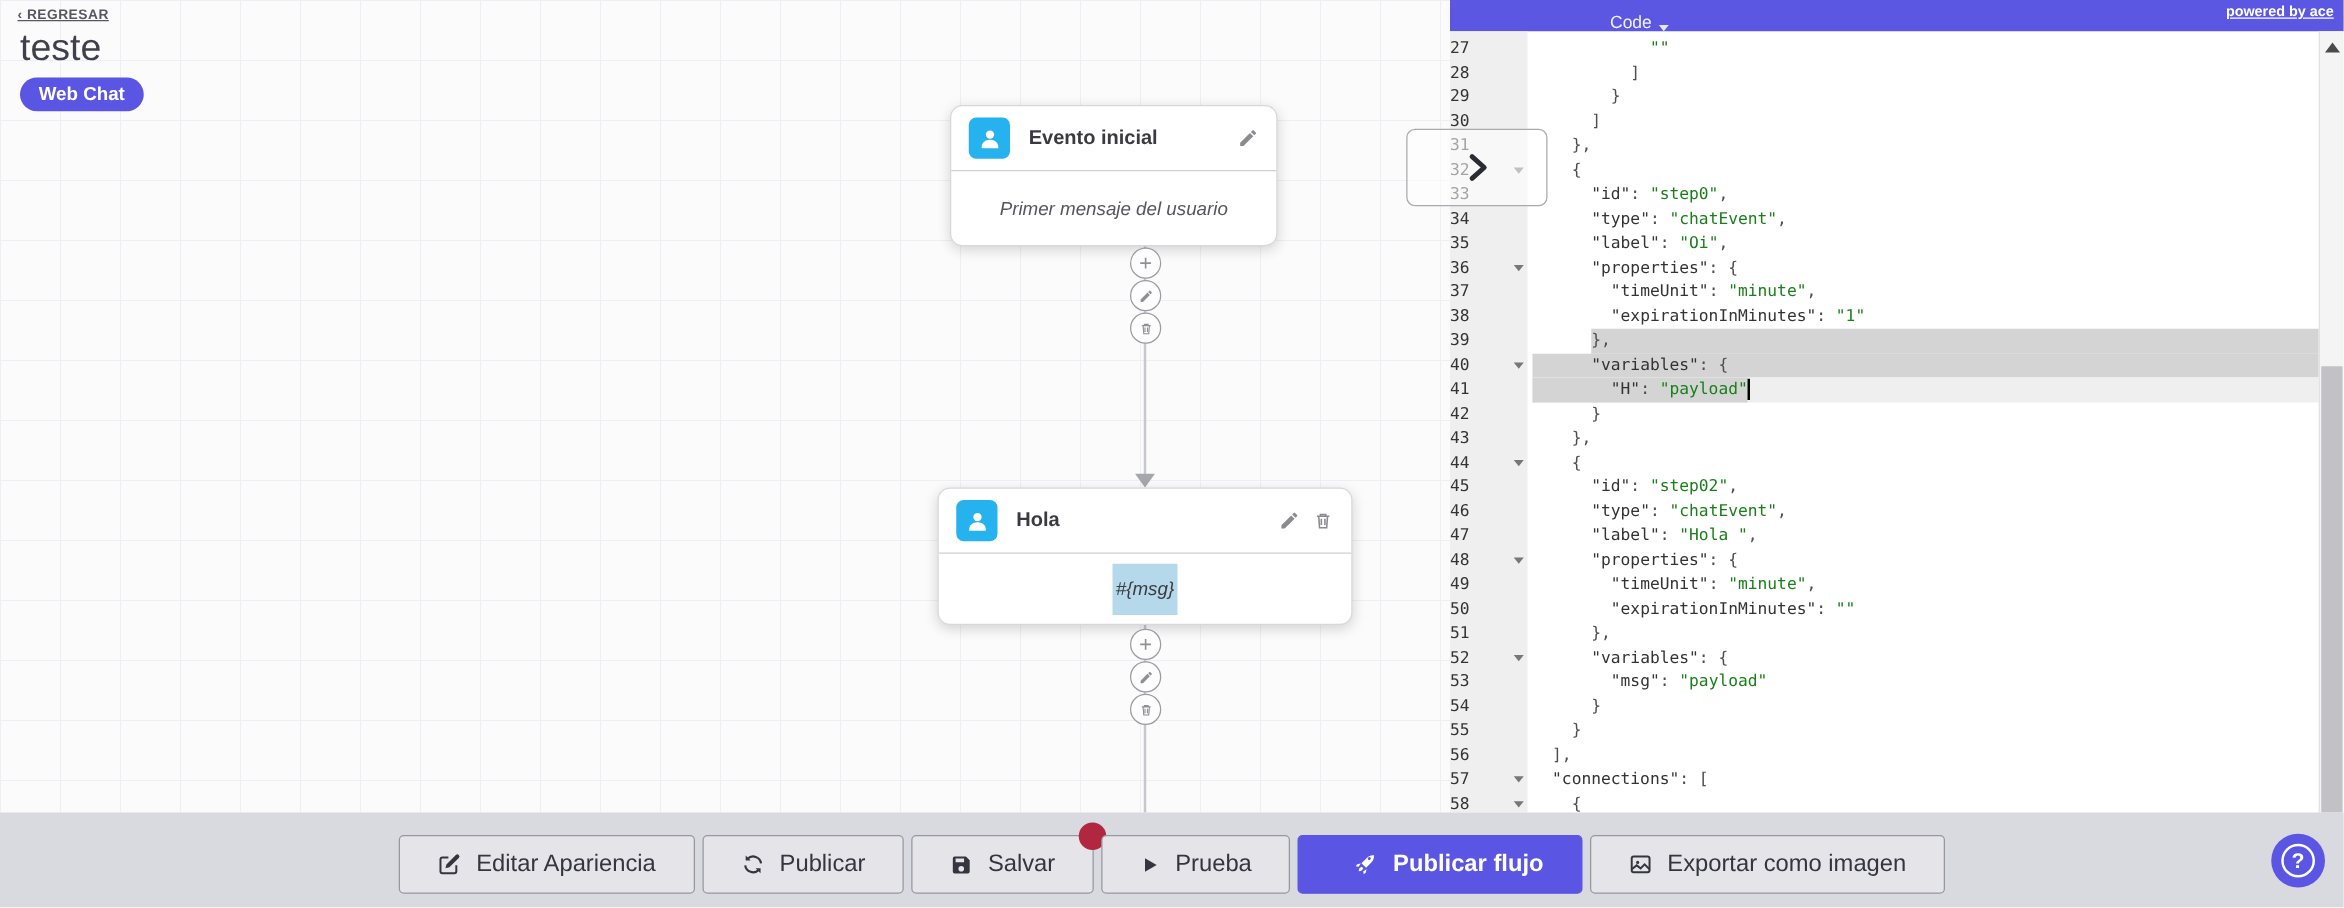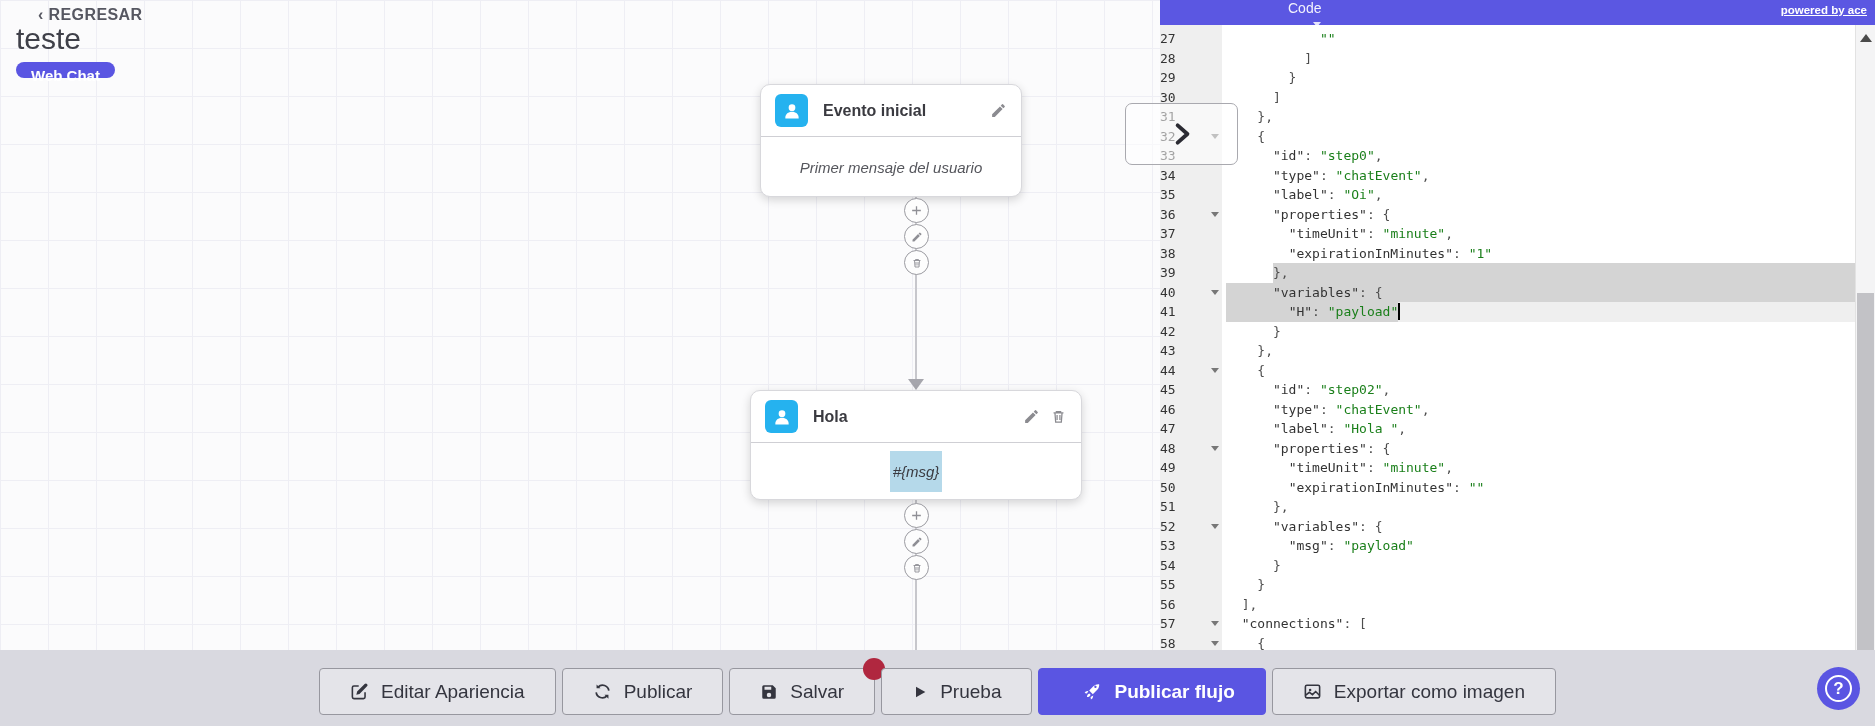--- a/index.html
+++ b/index.html
@@ -8,24 +8,24 @@
 
   
   .canvas {
     position:absolute; left:0; top:0; width:1160px; height:650px;
     background-color:#fbfbfc;
     background-image:
       linear-gradient(#eeeef4 1px, transparent 1px),
       linear-gradient(90deg, #eeeef4 1px, transparent 1px);
     background-size:48px 48px;
   }
-  .back-link { position:absolute; left:38px; top:6px; font-size:16px; font-weight:bold;
-    color:#565761; letter-spacing:.4px; cursor:pointer; }
+  .back-link { position:absolute; left:14px; top:6px; font-size:11px; font-weight:bold;
+    color:#565761; text-decoration:underline; letter-spacing:.4px; cursor:pointer; }
   .flow-title { position:absolute; left:16px; top:22px; font-size:30px; color:#3f4049; font-weight:400; }
-  .channel-badge { position:absolute; left:16px; top:62px; height:16px; line-height:27px;
+  .channel-badge { position:absolute; left:16px; top:62px; height:27px; line-height:27px;
     background:#5a55e2; color:#fff; font-size:15px; font-weight:bold; padding:0 15px; border-radius:14px; }
 
   
   .node { position:absolute; background:#fff; border:1px solid #d8d8dc; border-radius:10px;
     box-shadow:0 3px 10px rgba(0,0,0,.16); }
   .node-header { display:flex; align-items:center; height:52px; padding:0 14px;
     border-bottom:1px solid #cfcfd4; }
   .node-icon { width:33px; height:33px; border-radius:6px; background:#25b2ef; display:flex;
     align-items:center; justify-content:center; flex:0 0 auto; }
   .node-title { font-size:16px; font-weight:bold; color:#3a3a40; margin-left:15px; flex:1; }
@@ -39,21 +39,21 @@
   .arrow-down { position:absolute; width:0; height:0; border-left:8px solid transparent;
     border-right:8px solid transparent; border-top:11px solid #a6a6ad; }
   .circle-btn { position:absolute; width:25px; height:25px; border-radius:50%;
     background:#fdfdfd; border:1px solid #9b9ba1; display:flex; align-items:center;
     justify-content:center; color:#8f8f95; cursor:pointer; }
 
   
   .editor { position:absolute; left:1160px; top:0; width:715px; height:650px; background:#fff; }
   .editor-header { position:relative; height:25px; background:#5b57e2; }
   .code-menu { position:absolute; left:128px; top:0; height:25px; display:flex; align-items:flex-end;
-    gap:6px; color:rgba(255,255,255,.92); font-size:14px; cursor:pointer;flex-direction:column; }
+    gap:6px; color:rgba(255,255,255,.92); font-size:14px; cursor:pointer; }
   .caret-down { width:0; height:0; border-left:4px solid transparent; border-right:4px solid transparent;
     border-top:5px solid rgba(255,255,255,.85); }
   .powered { position:absolute; right:8px; top:4px; color:#fff; font-size:11.5px; font-weight:bold;
     text-decoration:underline; cursor:pointer; }
 
   .editor-body { position:absolute; left:0; top:25px; right:0; bottom:0; overflow:hidden;
     font-family:"DejaVu Sans Mono", monospace; font-size:13px; }
   .gutter { position:absolute; left:0; top:0; bottom:0; width:62px; background:#efefef; padding-top:4px; }
   .gutter-cell { position:relative; height:19.5px; line-height:19.5px; text-align:left;
     padding-right:16px; color:#333; }

